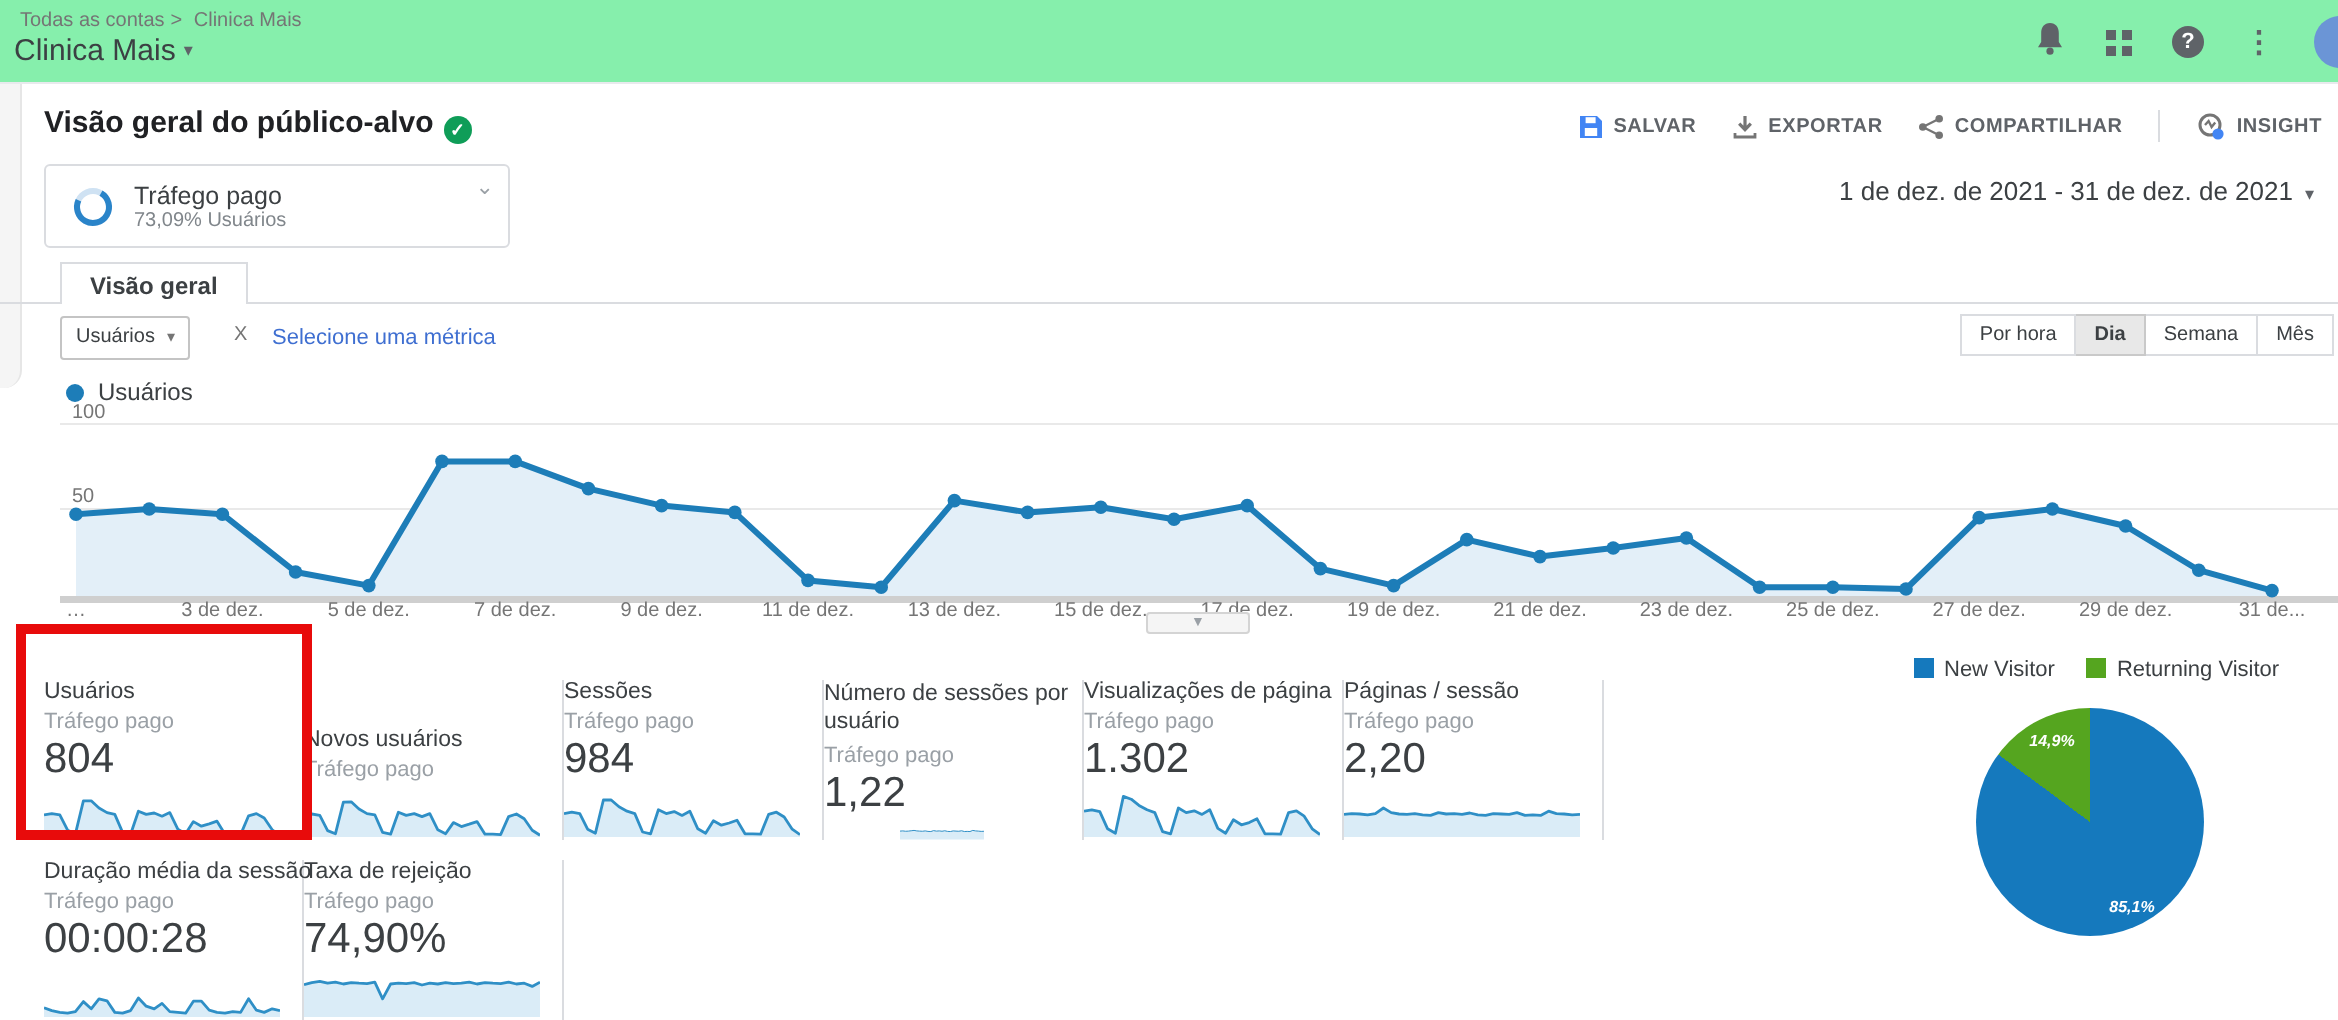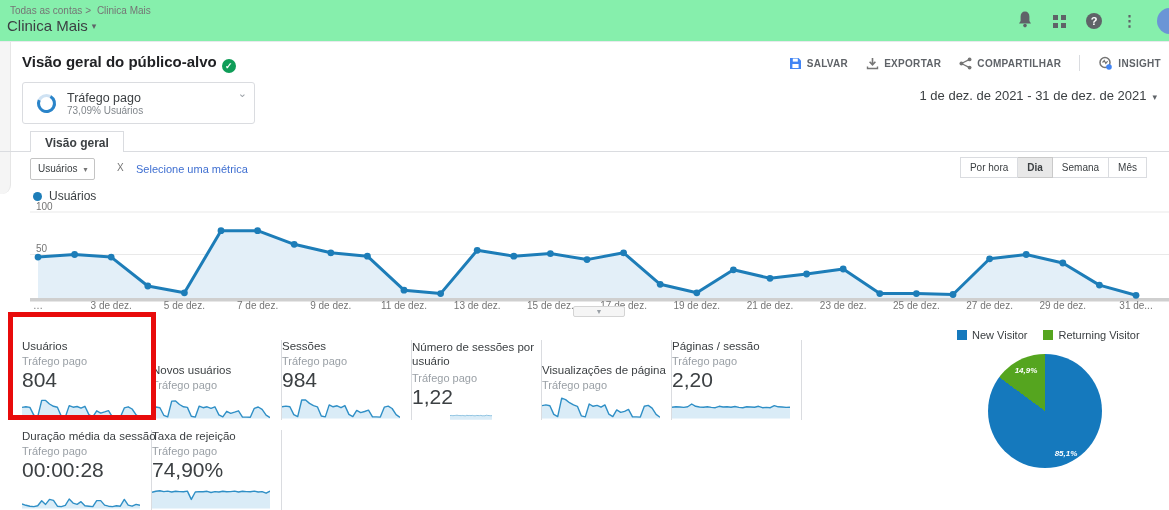--- a/index.html
+++ b/index.html
@@ -44,21 +44,21 @@
 
   
   .tabbar { position:absolute; left:0; top:131px; width:1169px; height:21px; border-bottom:1px solid #dadce0; }
   .tab { position:absolute; left:30px; top:0; height:21px; padding:4px 14px 0; background:#fff; border:1px solid #dadce0; border-bottom:none; font-size:12px; font-weight:bold; color:#3c4043; }
 
   
   .metric-dd { position:absolute; left:30px; top:158px; height:22px; border:1px solid #c4c4c4; border-radius:2px; background:#fff; padding:0 7px; font-size:10px; color:#3c4043; line-height:20px; }
   .metric-dd .dd-caret { font-size:8px; color:#757575; margin-left:6px; }
   .metric-x { position:absolute; left:117px; top:162px; font-size:10px; color:#757575; }
   .metric-link { position:absolute; left:136px; top:163px; font-size:11px; color:#3f6fd1; }
-  .granularity { position:absolute; right:22px; top:157px; display:flex; }
+  .granularity { position:absolute; right:2px; top:157px; display:flex; }
   .gran-btn { border:1px solid #dadce0; border-left:none; padding:4px 9px; font-size:10px; color:#3c4043; background:#fff; }
   .gran-btn:first-child { border-left:1px solid #dadce0; }
   .gran-btn.active { background:#e8e8e8; font-weight:bold; border-color:#c9c9c9; }
 
   .chart-legend { position:absolute; left:33px; top:189px; font-size:12px; color:#3c4043; }
   .legend-dot { display:inline-block; width:9px; height:9px; border-radius:50%; background:#1d7db8; margin-right:7px; vertical-align:-1px; }
 
   
   .main-chart { position:absolute; left:0; top:205px; }
   .y-tick { position:absolute; font-size:10px; color:#757575; }
@@ -289,20 +289,21 @@
       <div class="card-seg">Tráfego pago</div>
       <div class="card-value">1,22</div>
       <svg width="118" height="26" viewBox="0 0 118 26">
           <path d="M0,24.5 L0.0,12.8 L3.9,12.5 L7.9,13.0 L11.8,12.8 L15.7,12.3 L19.7,11.8 L23.6,12.5 L27.5,12.8 L31.5,13.0 L35.4,12.5 L39.3,13.2 L43.3,13.4 L47.2,12.1 L51.1,12.8 L55.1,12.5 L59.0,13.0 L62.9,12.3 L66.9,13.2 L70.8,13.4 L74.7,12.5 L78.7,12.8 L82.6,13.0 L86.5,12.3 L90.5,13.4 L94.4,13.2 L98.3,13.4 L102.3,11.8 L106.2,12.5 L110.1,12.8 L114.1,13.2 L118.0,13.0 L118,24.5 Z" fill="#daecf7"></path>
           <polyline points="0.0,12.8 3.9,12.5 7.9,13.0 11.8,12.8 15.7,12.3 19.7,11.8 23.6,12.5 27.5,12.8 31.5,13.0 35.4,12.5 39.3,13.2 43.3,13.4 47.2,12.1 51.1,12.8 55.1,12.5 59.0,13.0 62.9,12.3 66.9,13.2 70.8,13.4 74.7,12.5 78.7,12.8 82.6,13.0 86.5,12.3 90.5,13.4 94.4,13.2 98.3,13.4 102.3,11.8 106.2,12.5 110.1,12.8 114.1,13.2 118.0,13.0" fill="none" stroke="#2f8fc6" stroke-width="1.4" stroke-linejoin="round"></polyline>
         </svg>
     </div>
     <div class="card">
       <div class="card-title">Visualizações de página</div>
       <div class="card-seg">Tráfego pago</div>
+      <div class="card-value">1.302</div>
       <svg width="118" height="26" viewBox="0 0 118 26">
           <path d="M0,24.5 L0.0,11.6 L3.9,10.9 L7.9,11.8 L11.8,20.4 L15.7,22.6 L19.7,4.2 L23.6,5.6 L27.5,8.7 L31.5,10.9 L35.4,12.3 L39.3,21.8 L43.3,22.9 L47.2,10.0 L51.1,12.3 L55.1,11.4 L59.0,13.2 L62.9,10.9 L66.9,20.2 L70.8,22.6 L74.7,15.9 L78.7,18.4 L82.6,17.3 L86.5,15.4 L90.5,22.9 L94.4,22.9 L98.3,23.1 L102.3,12.3 L106.2,11.4 L110.1,14.1 L114.1,20.4 L118.0,23.3 L118,24.5 Z" fill="#daecf7"></path>
           <polyline points="0.0,11.6 3.9,10.9 7.9,11.8 11.8,20.4 15.7,22.6 19.7,4.2 23.6,5.6 27.5,8.7 31.5,10.9 35.4,12.3 39.3,21.8 43.3,22.9 47.2,10.0 51.1,12.3 55.1,11.4 59.0,13.2 62.9,10.9 66.9,20.2 70.8,22.6 74.7,15.9 78.7,18.4 82.6,17.3 86.5,15.4 90.5,22.9 94.4,22.9 98.3,23.1 102.3,12.3 106.2,11.4 110.1,14.1 114.1,20.4 118.0,23.3" fill="none" stroke="#2f8fc6" stroke-width="1.4" stroke-linejoin="round"></polyline>
         </svg>
     </div>
     <div class="card">
       <div class="card-title">Páginas / sessão</div>
       <div class="card-seg">Tráfego pago</div>
       <div class="card-value">2,20</div>
       <svg width="118" height="26" viewBox="0 0 118 26">

